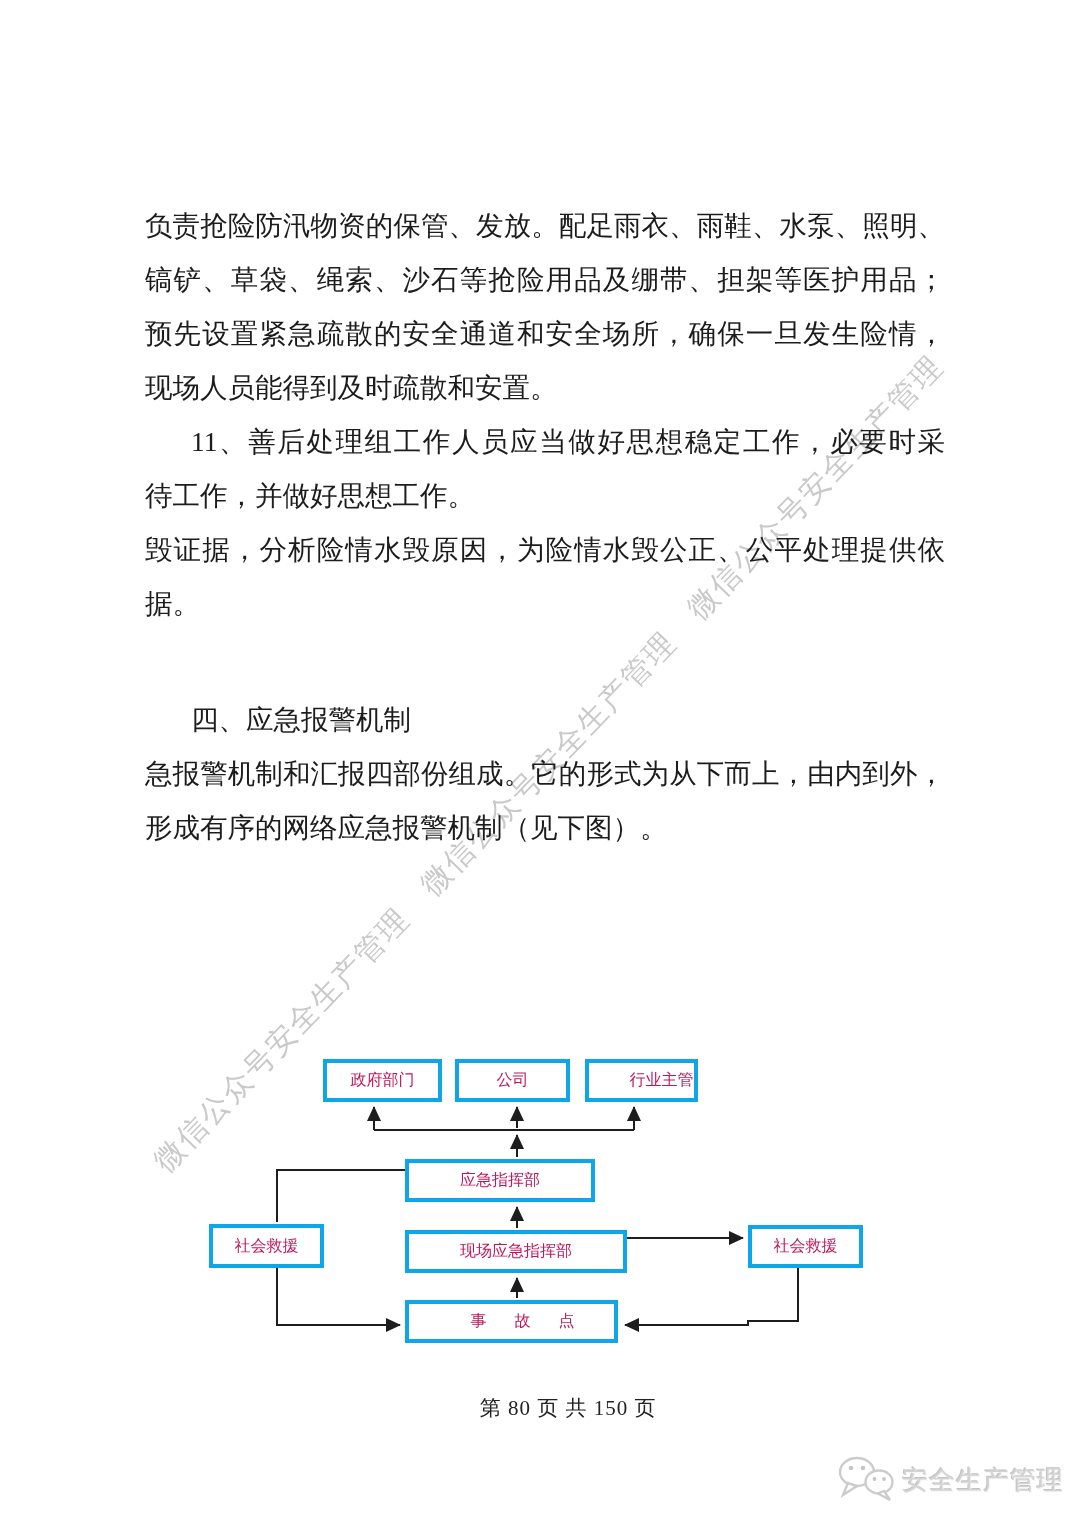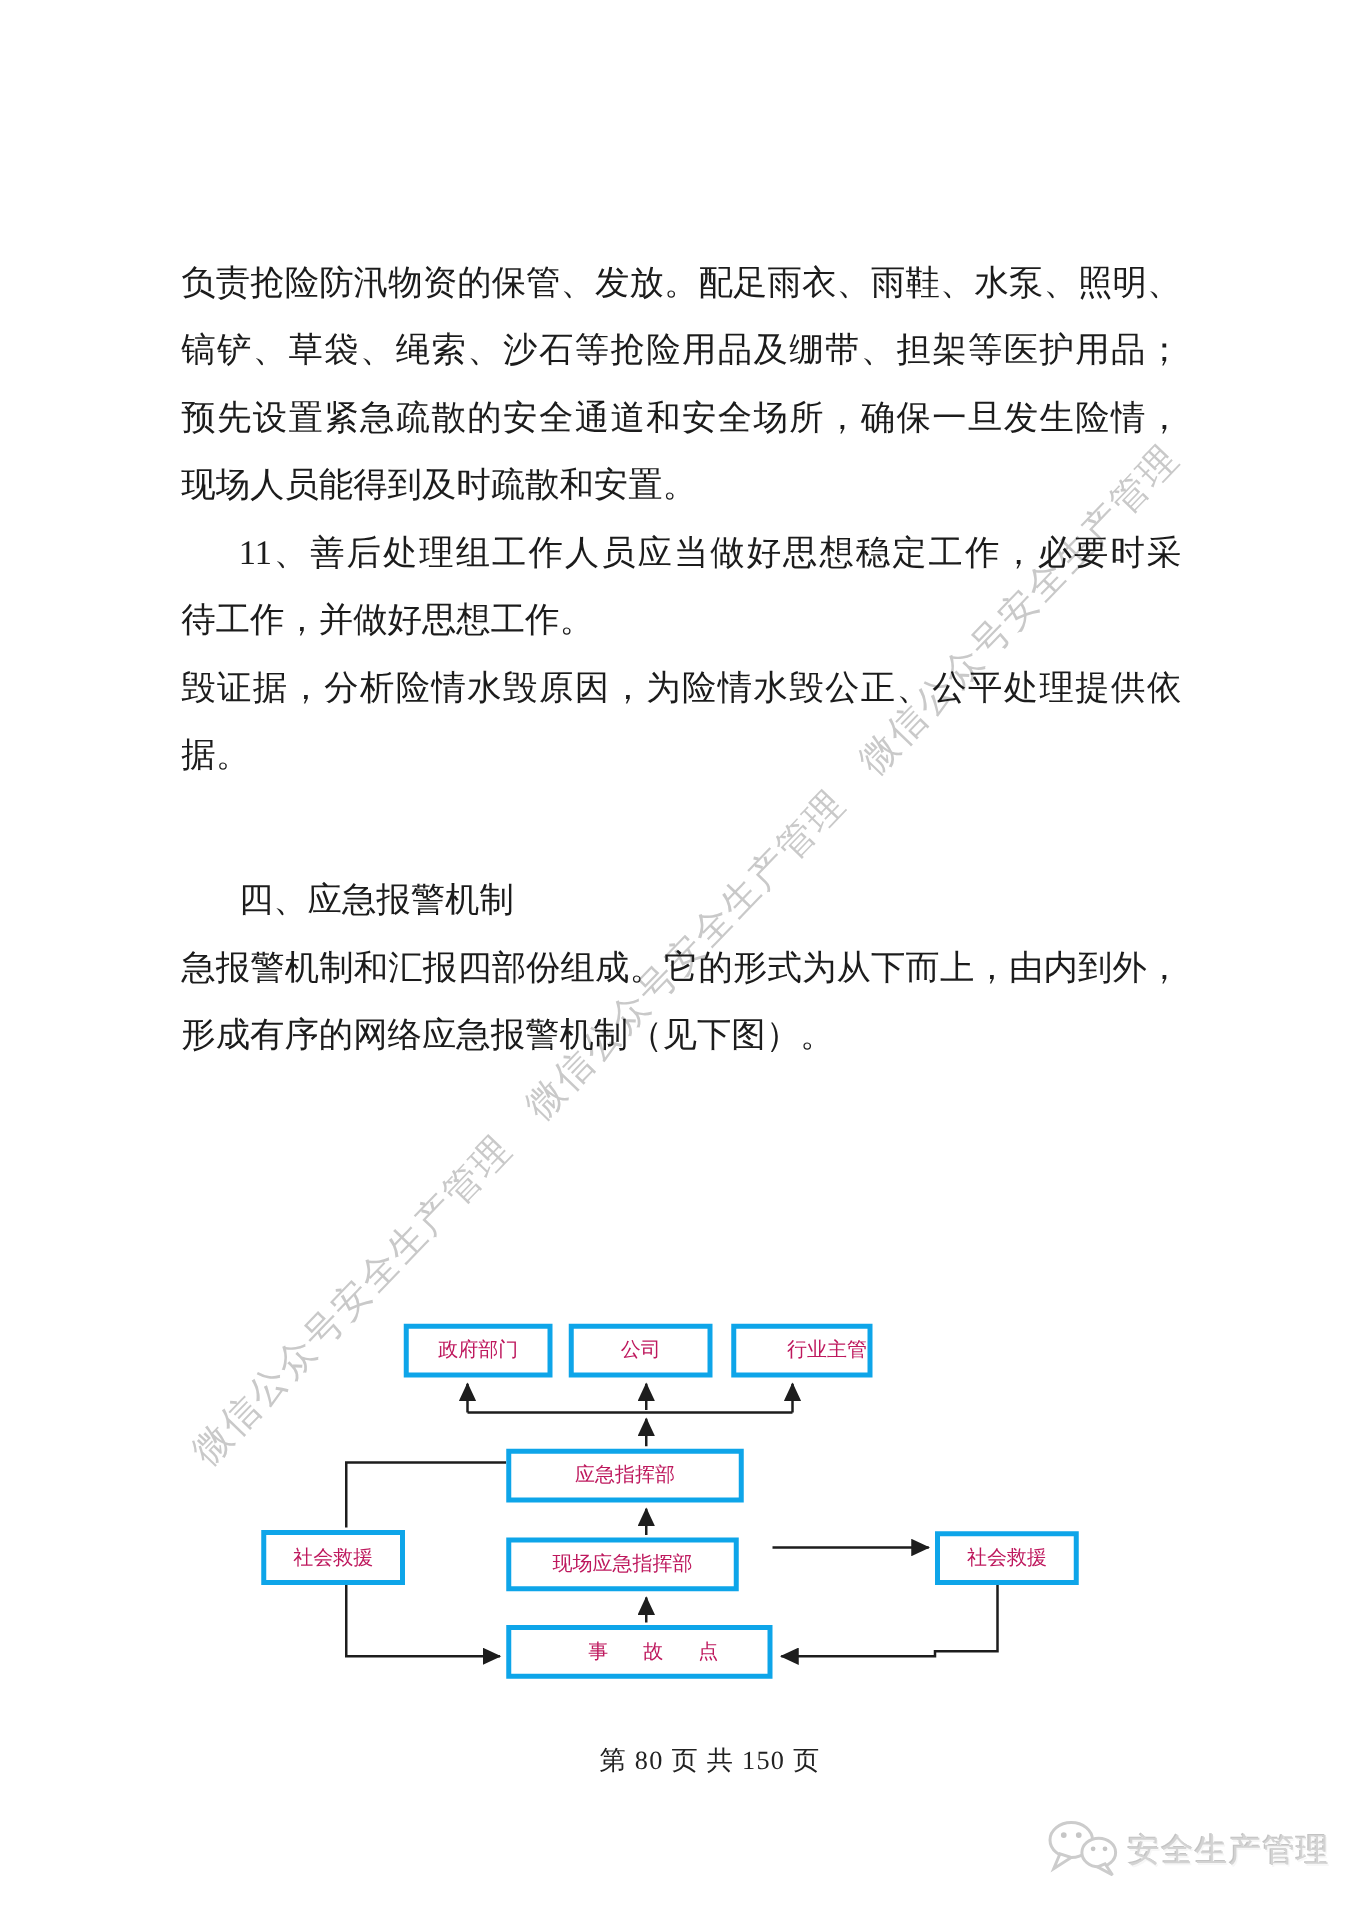--- a/index.html
+++ b/index.html
@@ -28,21 +28,21 @@
   .diagram-svg{position:absolute;left:0;top:0;width:1080px;height:1528px;z-index:2;}
   .dbox{
     position:absolute;border:4px solid #0ea5e9;background:#ffffff;z-index:3;
     display:flex;align-items:center;justify-content:center;
     font-size:16px;color:#be185d;box-sizing:border-box;
   }
   .box-gov{left:323px;top:1059px;width:119px;height:43px;}
   .box-company{left:455px;top:1059px;width:115px;height:43px;}
   .box-industry{left:585px;top:1059px;width:113px;height:43px;padding-left:40px;}
   .box-hq{left:405px;top:1159px;width:190px;height:43px;}
-  .box-site{left:405px;top:1230px;width:186px;height:43px;}
+  .box-site{left:405px;top:1230px;width:222px;height:43px;}
   .box-accident{left:405px;top:1300px;width:213px;height:43px;letter-spacing:6px;padding-left:28px;}
   .box-rescue-left{left:209px;top:1224px;width:115px;height:44px;}
   .box-rescue-right{left:748px;top:1225px;width:115px;height:43px;}
   
   .page-number{
     position:absolute;left:0;top:1394px;width:1080px;text-align:center;
     font-size:21px;color:#222222;z-index:2;letter-spacing:1px;margin-left:28px;
   }
   .brand{
     position:absolute;left:836px;top:1456px;height:48px;z-index:2;

